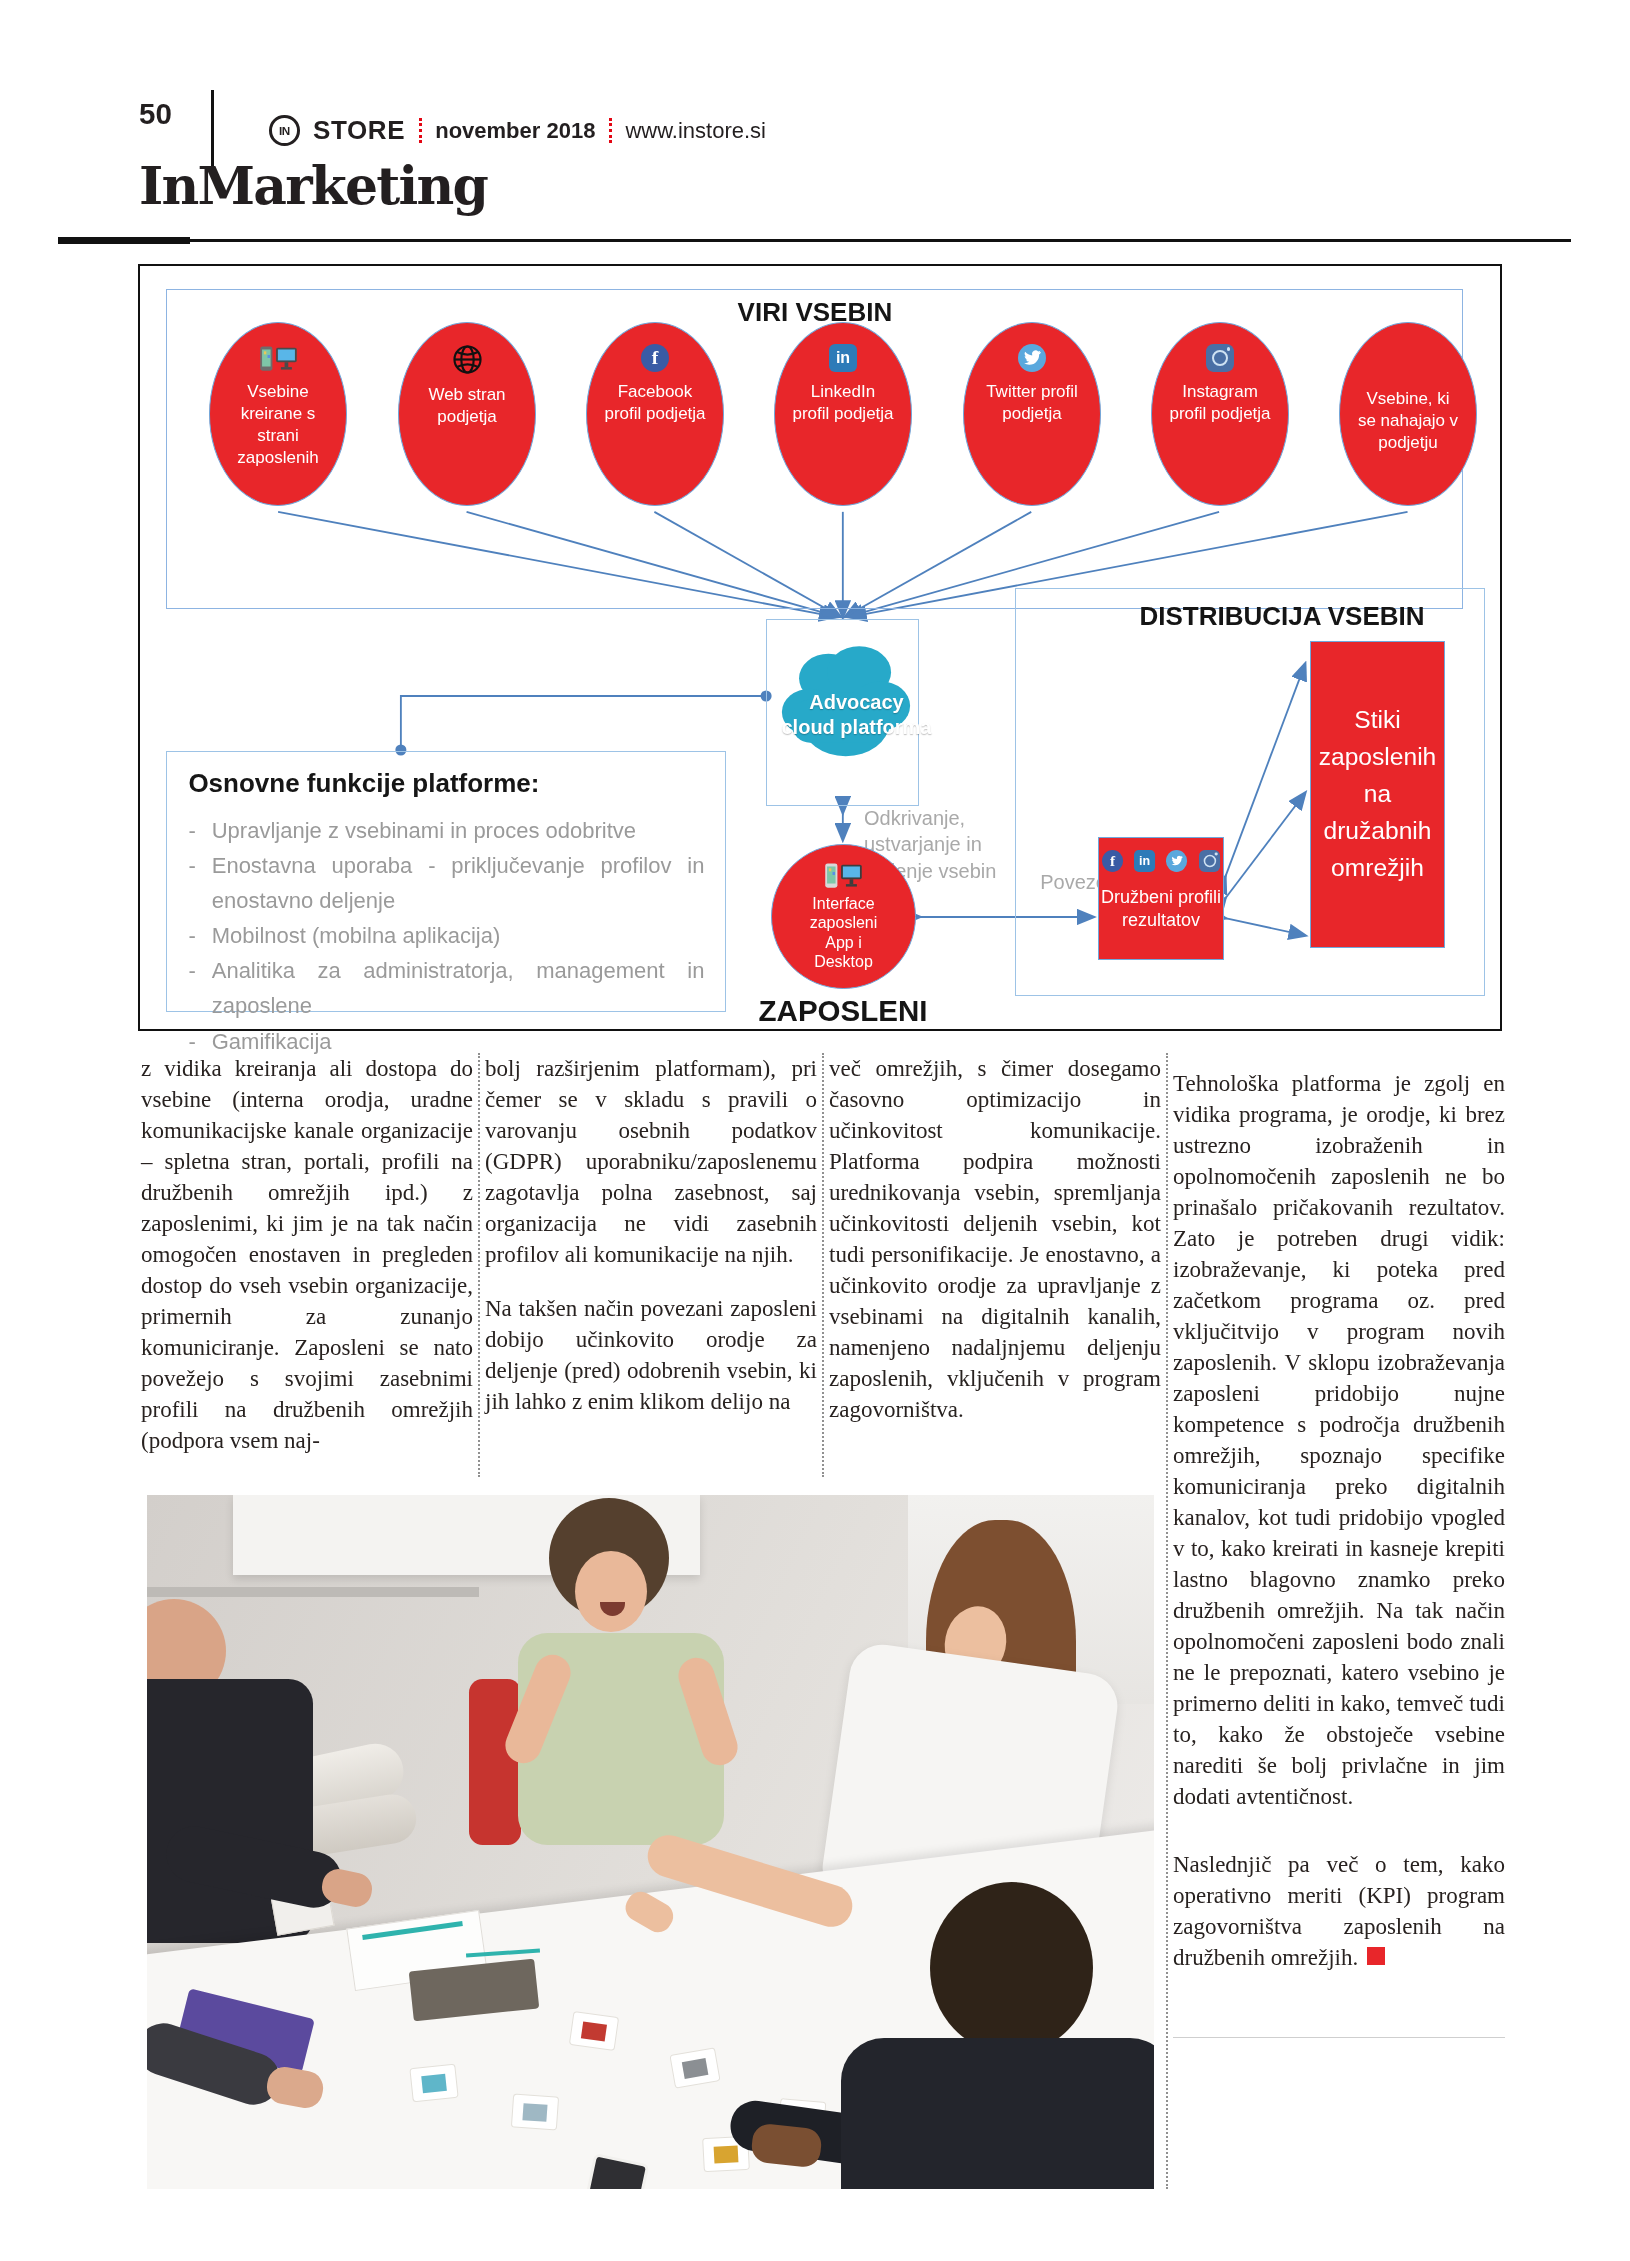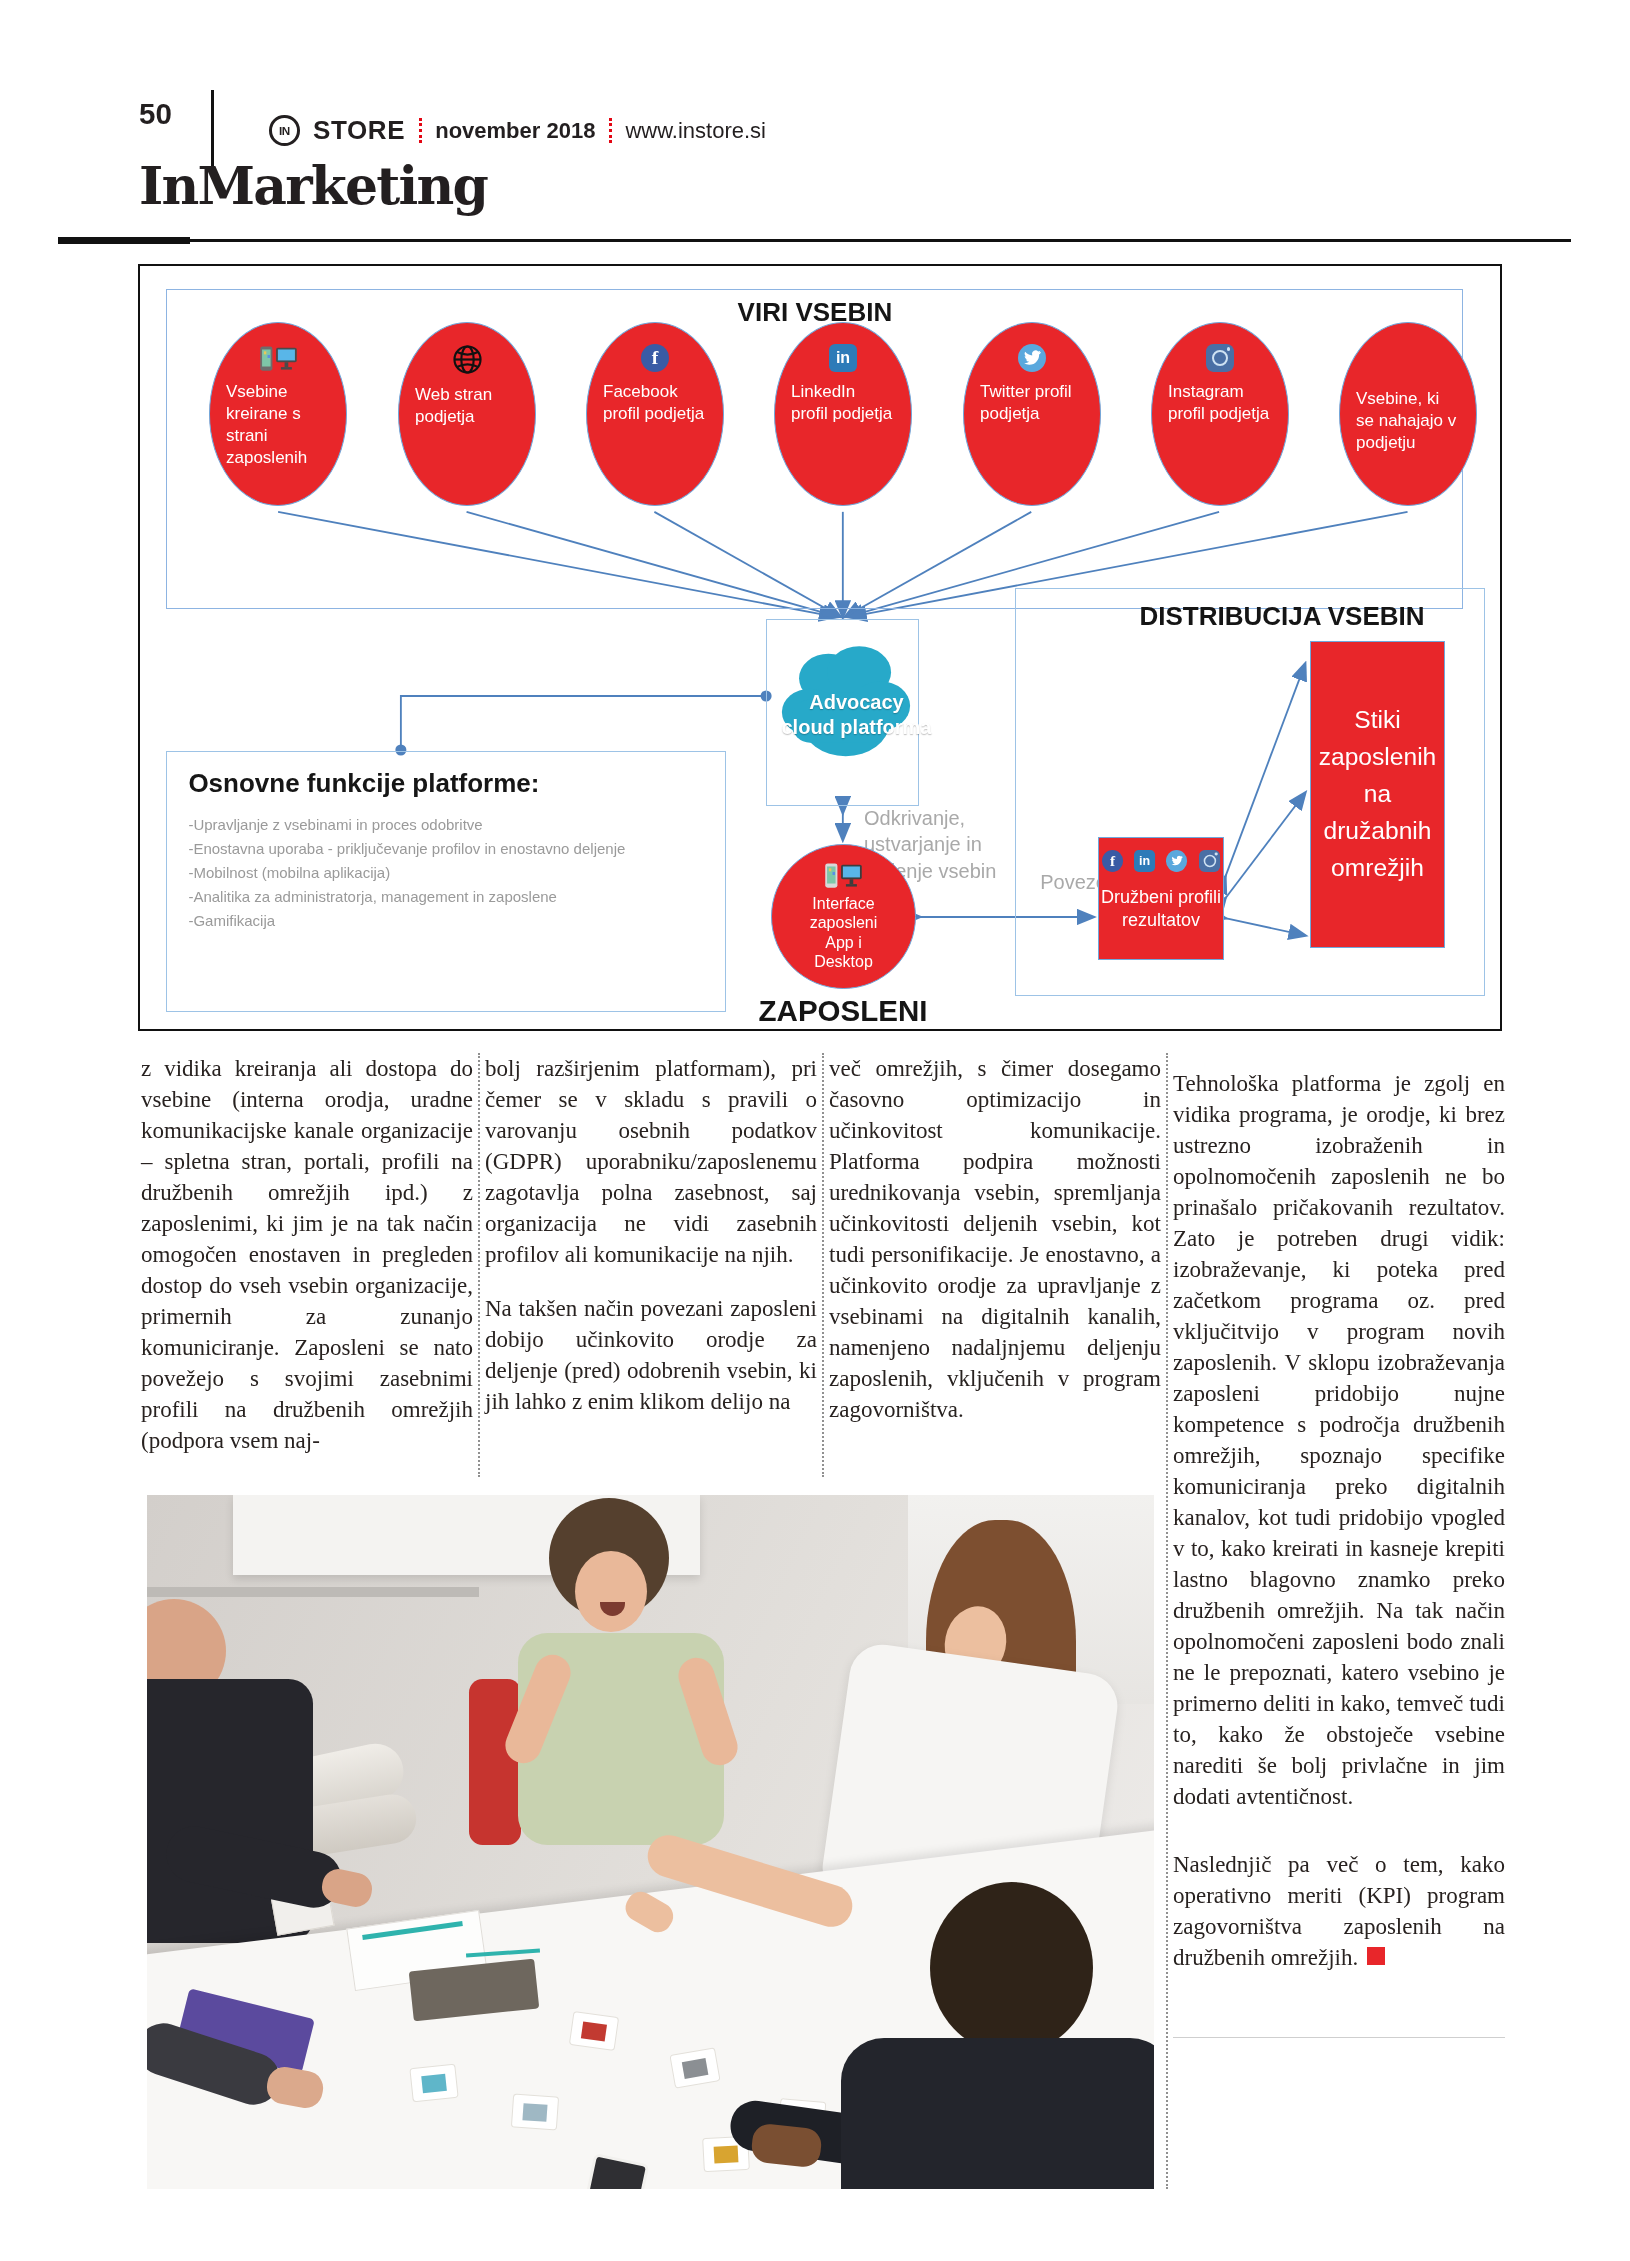--- a/index.html
+++ b/index.html
@@ -25,40 +25,40 @@
 
   
   .diagram{left:138px;top:264px;width:1364px;height:767px;border:2.5px solid #111;box-sizing:border-box;background:#fff;}
   .viri-box{left:26.4px;top:23px;width:1297px;height:320px;border:1.8px solid #8db4e2;box-sizing:border-box;}
   .box-title{font-weight:bold;font-size:26px;color:#151515;text-align:center;}
   .viri-title{left:0;top:7.4px;width:100%;}
   .ellipse{top:56px;width:138px;height:184px;border-radius:50%;
            background:#e8262a;border:1.8px solid #6fa8dc;box-sizing:border-box;
            display:flex;flex-direction:column;align-items:center;justify-content:flex-start;
            padding-top:21px;}
-  .e-label{color:#fff;font-size:17px;line-height:1.3;text-align:left;width:104px;margin-top:8.6px;}
+  .e-label{color:#fff;font-size:17px;line-height:1.3;text-align:center;width:104px;margin-top:8.6px;}
   .e-label.noicon{margin-top:44px;}
   .icn{display:flex;align-items:center;justify-content:center;font-weight:bold;color:#fff;}
   .icn.fb{width:28px;height:28px;border-radius:50%;background:#3a5ba5;font-size:19.6px;
           font-family:"Liberation Serif",serif;}
   .icn.li{width:28px;height:28px;border-radius:6.1px;background:#2d7bb8;font-size:16px;}
   .icn.tw{width:28px;height:28px;border-radius:50%;background:#5aa8dd;}
   .icn.ig{width:28px;height:28px;border-radius:7.4px;background:#4a6fa5;position:relative;}
   .icn.ig .lens{width:12.3px;height:12.3px;border:2.5px solid #cfe2f3;border-radius:50%;}
   .icn.ig .dot{position:absolute;right:3.7px;top:3.1px;width:3.7px;height:3.7px;border-radius:50%;background:#cfe2f3;}
   .icn.sm{transform:scale(.78);transform-origin:center;}
 
   .cloud-box{left:626px;top:353px;width:153px;height:187px;border:1.8px solid #9dc3e6;box-sizing:border-box;}
   .cloud-label{left:640px;top:424px;width:153px;text-align:center;color:#fff;
                font-size:20px;font-weight:bold;line-height:1.25;text-shadow:0 0.6px 1.2px rgba(0,0,0,.25);}
 
   .functions-box{left:26.4px;top:485px;width:560px;height:261px;border:1.8px solid #9dc3e6;
                  box-sizing:border-box;padding:16px 21px;}
   .fn-title{font-size:26px;font-weight:bold;color:#161616;margin-bottom:13.5px;}
-  .fn-item{display:flex;gap:0;font-size:15px;color:#9a9a9a;line-height:1.6;}
+  .fn-item{display:flex;gap:16px;font-size:22px;color:#9a9a9a;line-height:1.6;}
   .fn-item .dash::before{content:"-";}
   .fn-item .txt{flex:1;text-align:justify;}
 
   .gray-lines{color:#a9a9a9;font-size:20px;line-height:1.32;}
   .discovery{left:724px;top:539px;width:160px;}
   .share{left:1031px;top:399px;width:172px;line-height:1.45;}
   .povezovanje{left:884px;top:605px;width:147px;text-align:center;color:#a9a9a9;font-size:20px;}
 
   .distrib-box{left:875px;top:322px;width:470px;height:408px;border:1.8px solid #9dc3e6;box-sizing:border-box;}
   .distrib-title{left:875px;top:335px;width:478px;margin-left:28px;}

